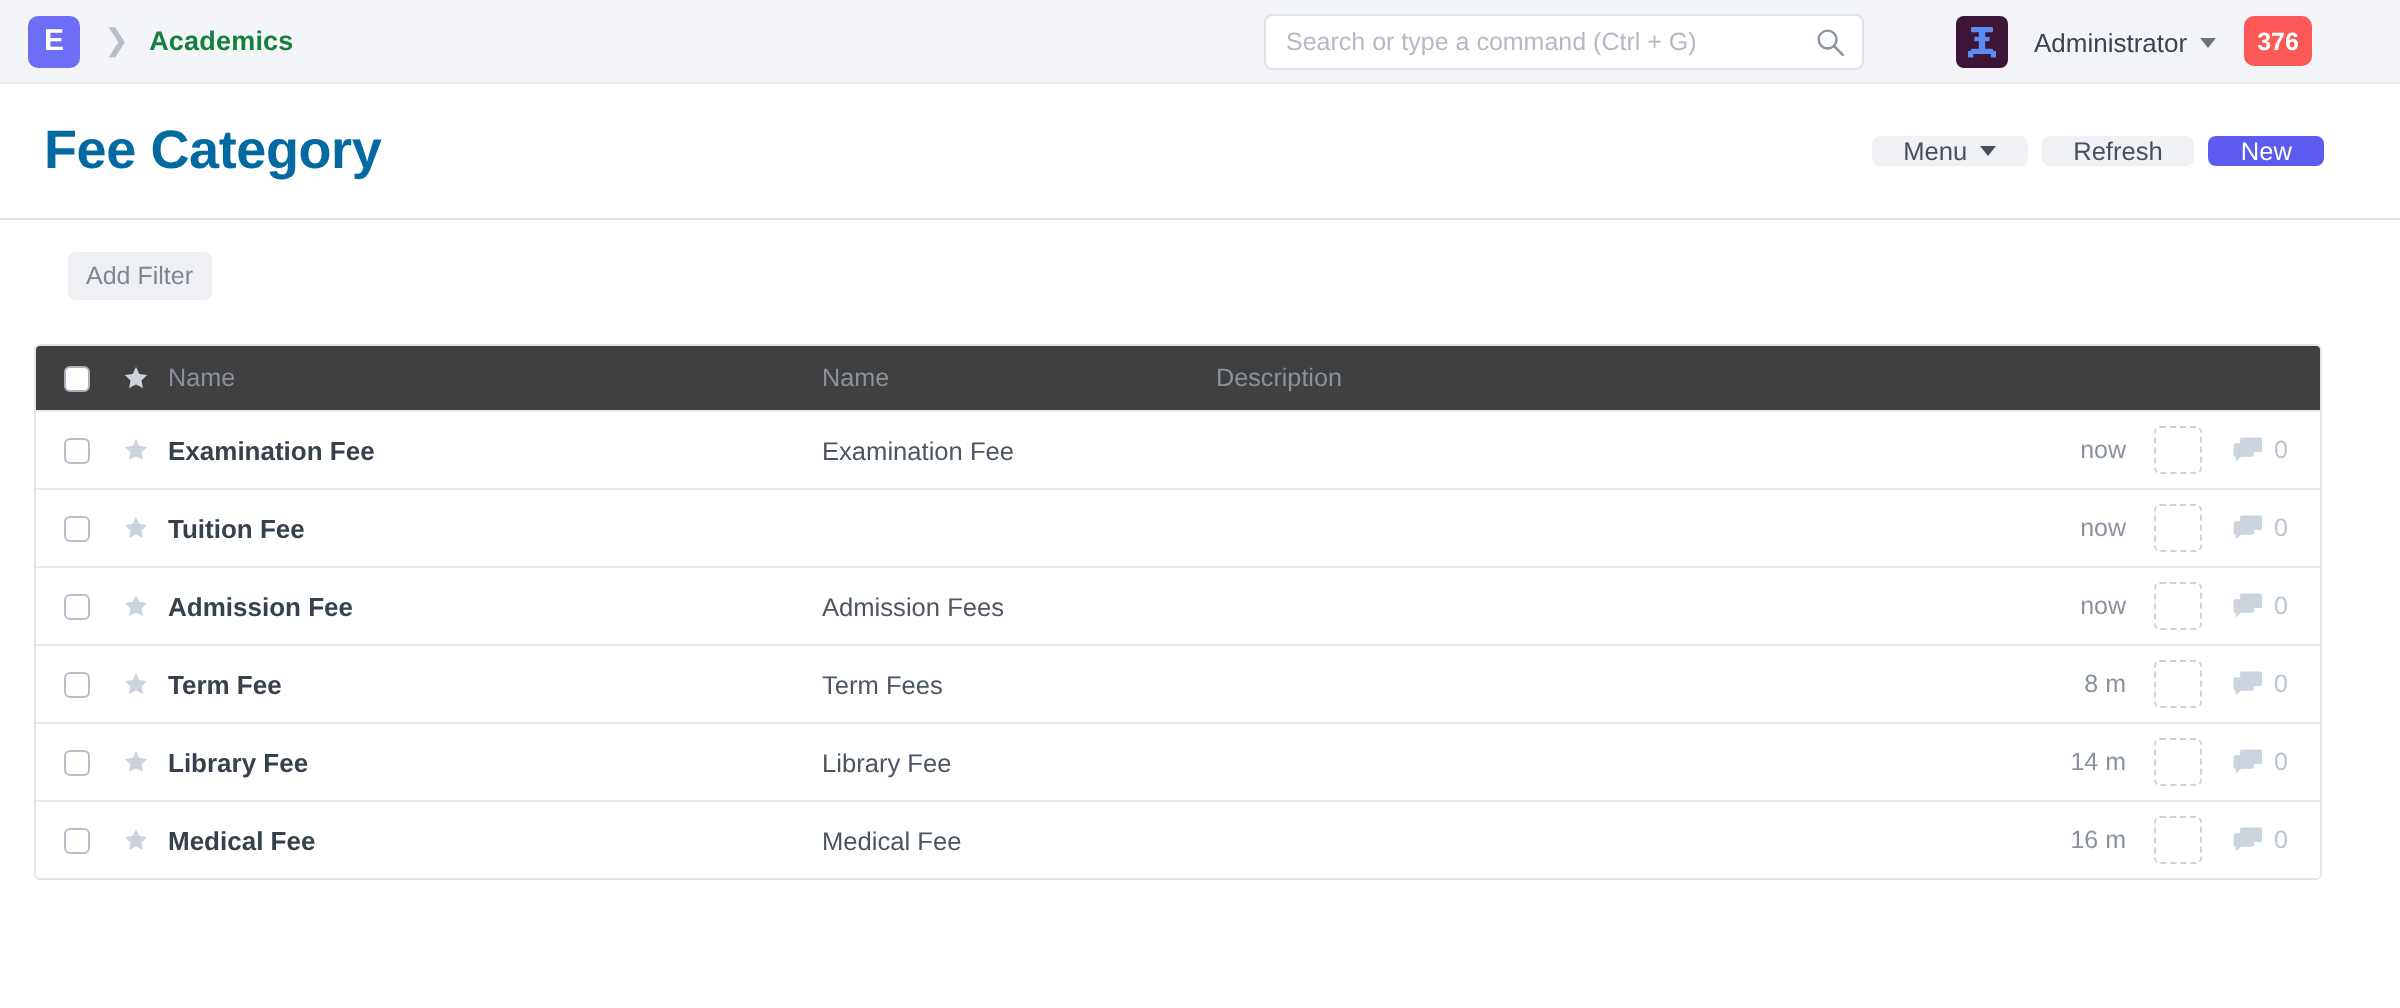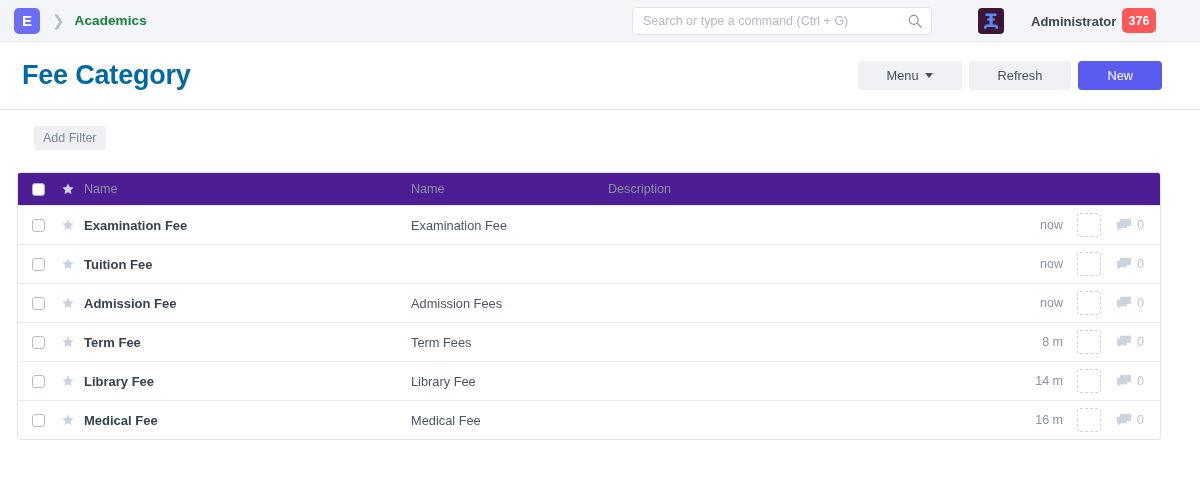--- a/index.html
+++ b/index.html
@@ -79,23 +79,23 @@
   .avatar {
     width: 26px; height: 26px;
     border-radius: 4px;
     background: #3d1536;
     display: flex; align-items: center; justify-content: center;
     flex: none;
     overflow: hidden;
   }
   .user-name {
     font-size: 13px;
-    font-weight: bold;
+    font-weight: normal;
     color: #3c4450;
-    margin-left: 27px;
+    margin-left: 13px;
   }
   .caret {
     margin-left: 6px;
     width: 0; height: 0;
     border-left: 4px solid transparent;
     border-right: 4px solid transparent;
     border-top: 5px solid #6b7280;
   }
   .notif-badge {
     position: absolute;
@@ -127,26 +127,26 @@
     letter-spacing: -.2px;
   }
   .actions {
     position: absolute;
     right: 38px;
     display: flex;
     align-items: center;
     gap: 7px;
   }
   .btn {
-    height: 29px;
+    height: 15px;
     border: none;
     border-radius: 4px;
     font-family: "Liberation Sans", sans-serif;
     font-size: 12.8px;
-    padding: 0 29px;
+    padding: 0 16px;
     cursor: pointer;
     display: inline-flex;
     align-items: center;
     gap: 6px;
     white-space: nowrap;
   }
   .btn-default {
     background: #f0f1f4;
     color: #46505c;
   }
@@ -223,21 +223,21 @@
   }
 
   
   .list-table {
     border: 1px solid #e2e6eb;
     border-radius: 3px;
     background: #fff;
     overflow: hidden;
   }
   .lt-head {
-    background: #4c1d95;
+    background: #404040;
     height: 32px;
     justify-content: center;
   }
   .lt-row {
     height: 39px;
     border-top: 1px solid #e5e9ee;
     background: #fff;
   }
   .lt-head, .lt-row {
     display: flex;

